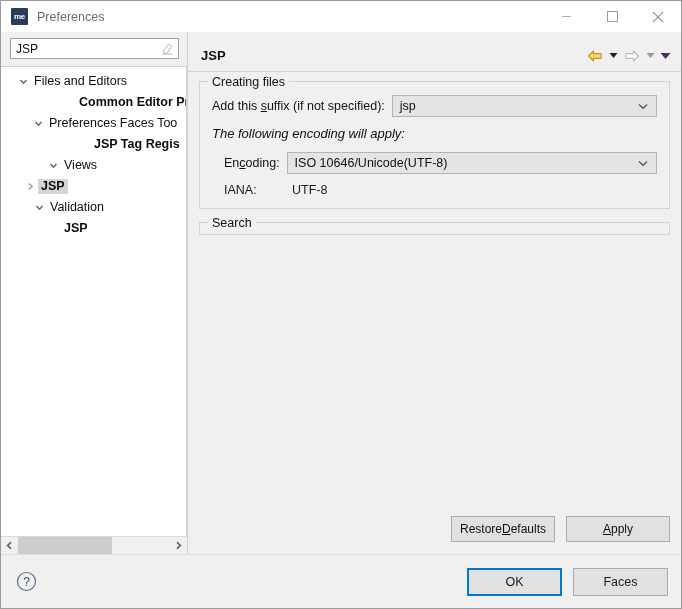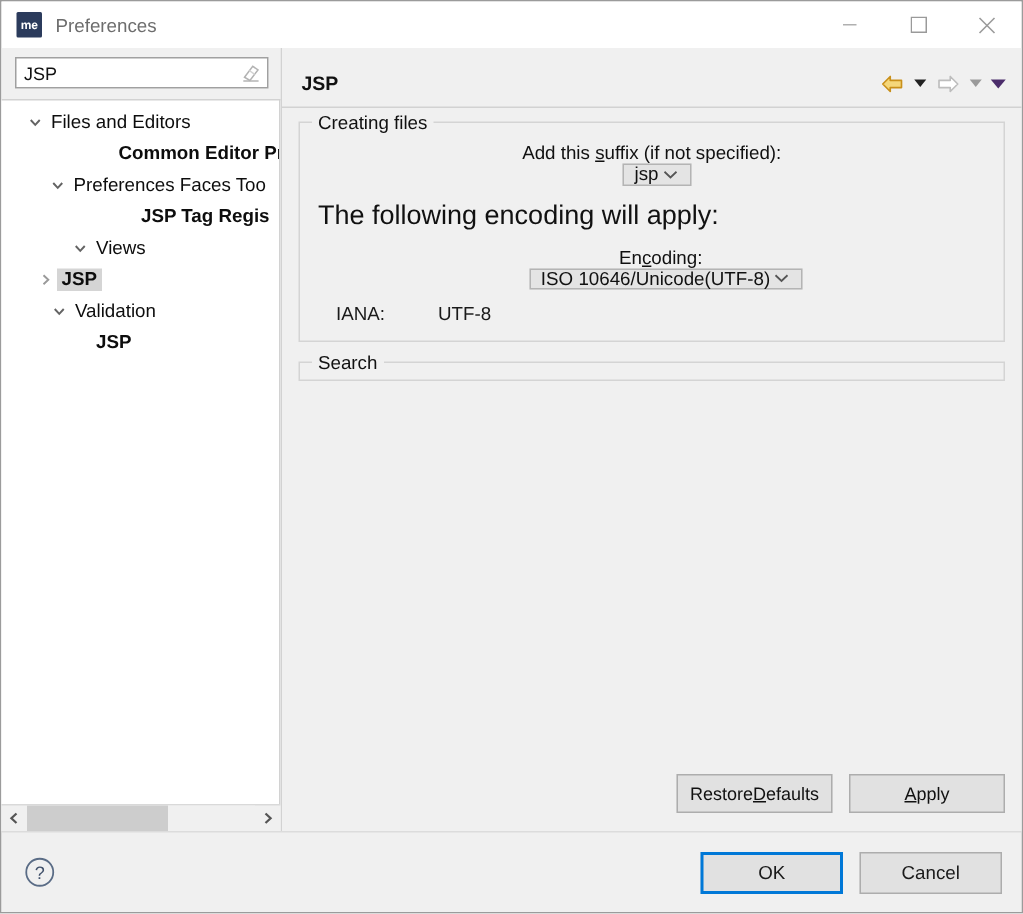--- a/index.html
+++ b/index.html
@@ -259,21 +259,20 @@
     font-size: 12.5px;
     color: #111;
     text-align: right;
   }
   .group-inner { padding-top: 13px; }
 
   .field-row {
     display: flex;
     align-items: center;
     margin-bottom: 9px;
-    flex-direction: column;
   }
   .field-row:last-child { margin-bottom: 0; }
   .field-label {
     font-size: 12.5px;
     color: #111;
     white-space: nowrap;
   }
   .u { text-decoration: underline; }
 
   .combo {
@@ -292,23 +291,24 @@
     width: 16px;
     display: flex;
     align-items: center;
     justify-content: center;
     color: #555;
   }
   .combo-suffix { flex: 1; margin-left: 7px; }
   .combo-encoding { flex: 1; margin-left: 7px; }
 
   .note {
-    font-size: 18px;
+    font-size: 13px;
     color: #111;
     margin-bottom: 11px;
+    font-style: italic;
   }
   .iana-row { display: flex; align-items: center; }
   .iana-label { width: 68px; font-size: 12.5px; }
   .iana-value { font-size: 12.5px; }
 
   .check-row {
     display: flex;
     align-items: center;
     gap: 5px;
   }
@@ -615,17 +615,17 @@
 
   <div class="footer">
     <div class="help-icon">
       <svg width="21" height="21" viewBox="0 0 21 21">
         <circle cx="10.5" cy="10.5" r="9" fill="none" stroke="#5a6c86" stroke-width="1.2"></circle>
         <text x="10.5" y="15" text-anchor="middle" font-family="Liberation Sans, sans-serif" font-size="12" fill="#40506a">?</text>
       </svg>
     </div>
     <div class="footer-buttons">
       <div class="btn-ok">OK</div>
-      <div class="btn-cancel">Cancel</div>
+      <div class="btn-cancel">Faces</div>
     </div>
   </div>
 
 </div>
 
 </body></html>

